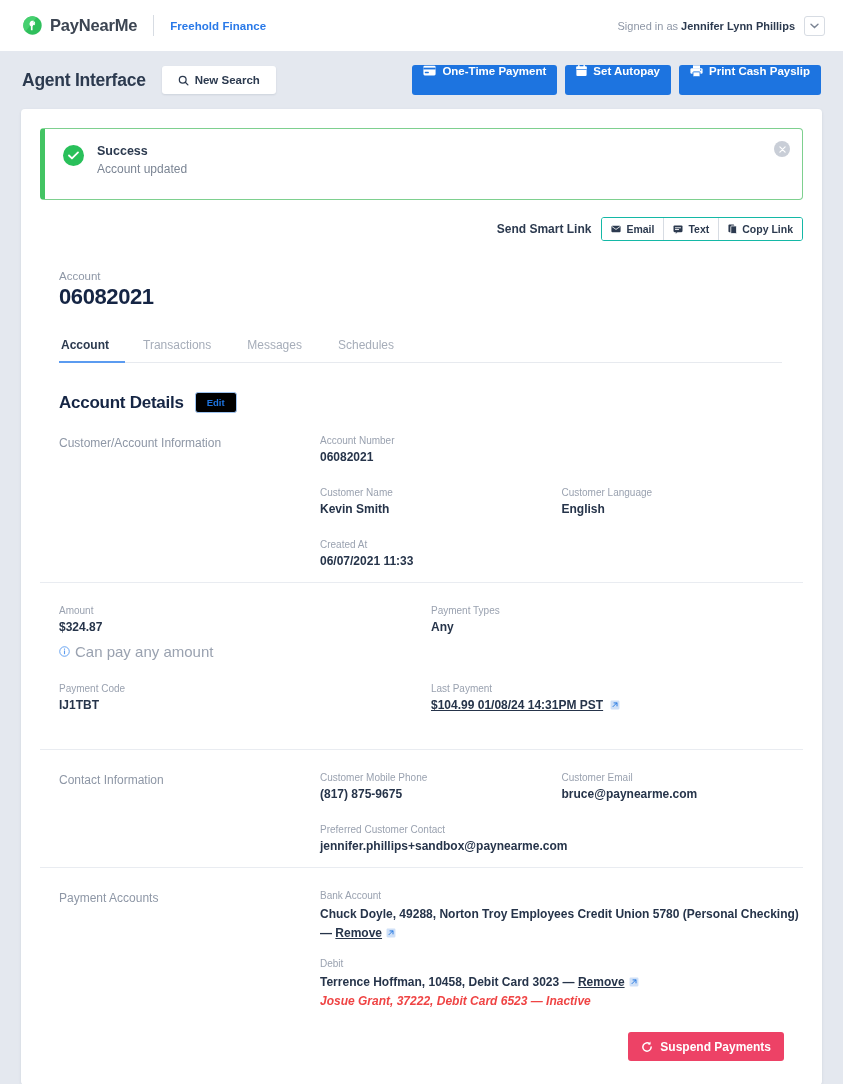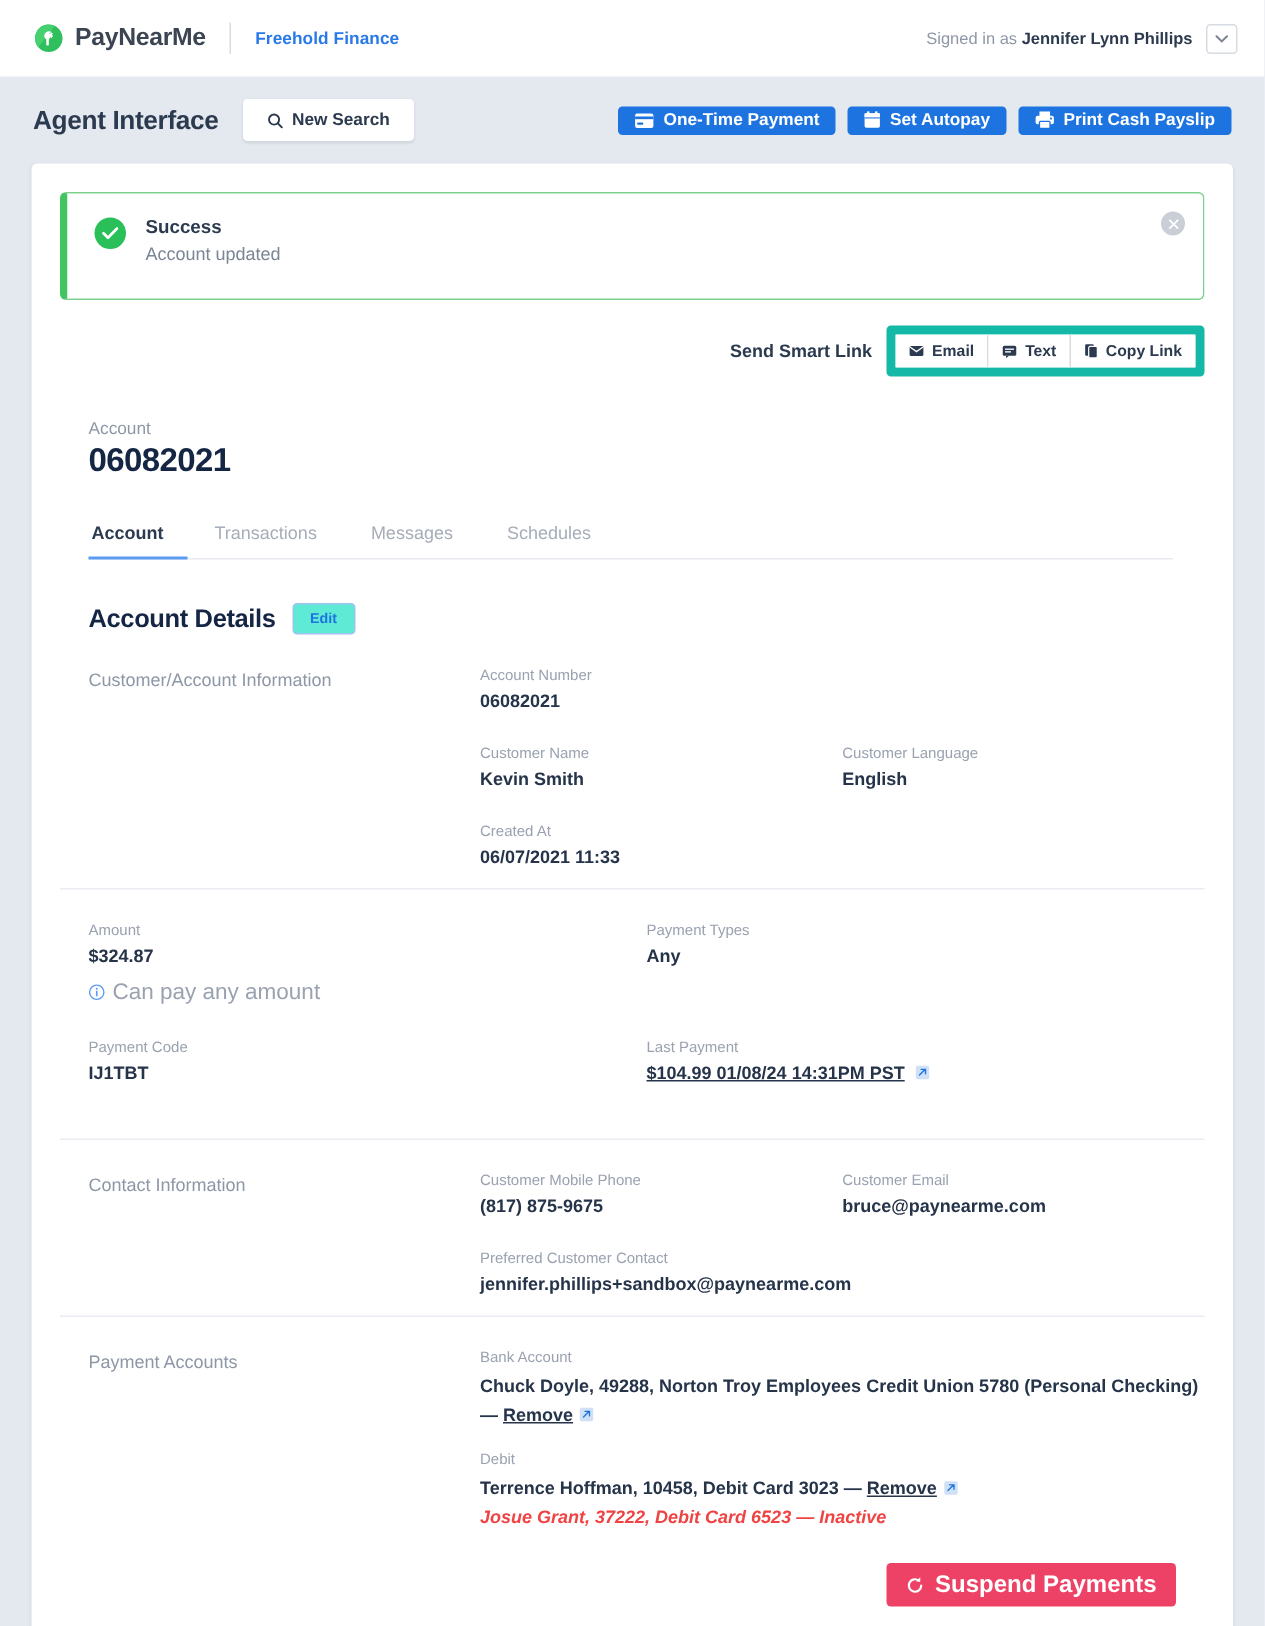--- a/index.html
+++ b/index.html
@@ -91,27 +91,26 @@
     color: #2c3a4f;
     cursor: pointer;
     font-family: inherit;
   }
   .action-right {
     margin-left: auto;
     display: flex;
     gap: 8px;
   }
   .blue-btn {
-    height: 19px;
+    height: 30px;
     background: #1d74e0;
     border: none;
     border-radius: 3px;
     padding: 0 11px;
     display: inline-flex;
-    align-items: center;
     gap: 6px;
     font-size: 11.5px;
     font-weight: 700;
     color: #ffffff;
     cursor: pointer;
     white-space: nowrap;
     font-family: inherit;
   }
   .blue-btn svg { display:block; flex: none; }
 
@@ -176,21 +175,21 @@
     gap: 10px;
     margin-top: 17px;
   }
   .smartlink-label {
     font-size: 12px;
     font-weight: 700;
     color: #2c3a4f;
   }
   .seg-group {
     display: flex;
-    border: 6px solid #14b8a6;
+    border: 1px solid #14b8a6;
     border-radius: 3px;
     overflow: hidden;
     background: #fff;
   }
   .seg-btn {
     display: inline-flex;
     align-items: center;
     gap: 5px;
     padding: 0 9px;
     height: 22px;
@@ -255,21 +254,21 @@
   }
   .details-title {
     font-size: 17px;
     font-weight: 700;
     color: #152544;
     letter-spacing: -0.25px;
   }
   .edit-btn {
     border: 1px solid #9ec3f0;
     border-radius: 3px;
-    background: #5eead4;
+    background: #000000;
     color: #1d74e0;
     font-size: 9.5px;
     font-weight: 700;
     padding: 4px 11px;
     cursor: pointer;
     font-family: inherit;
   }
 
   .section {
     display: flex;
@@ -346,21 +345,21 @@
   .suspend-btn {
     background: #ed4266;
     border: none;
     border-radius: 3px;
     height: 29px;
     padding: 0 13px;
     display: inline-flex;
     align-items: center;
     gap: 7px;
     color: #fff;
-    font-size: 16px;
+    font-size: 12px;
     font-weight: 700;
     cursor: pointer;
     font-family: inherit;
   }
 
   
   .footer {
     height: 48px;
     display: flex;
     align-items: center;

